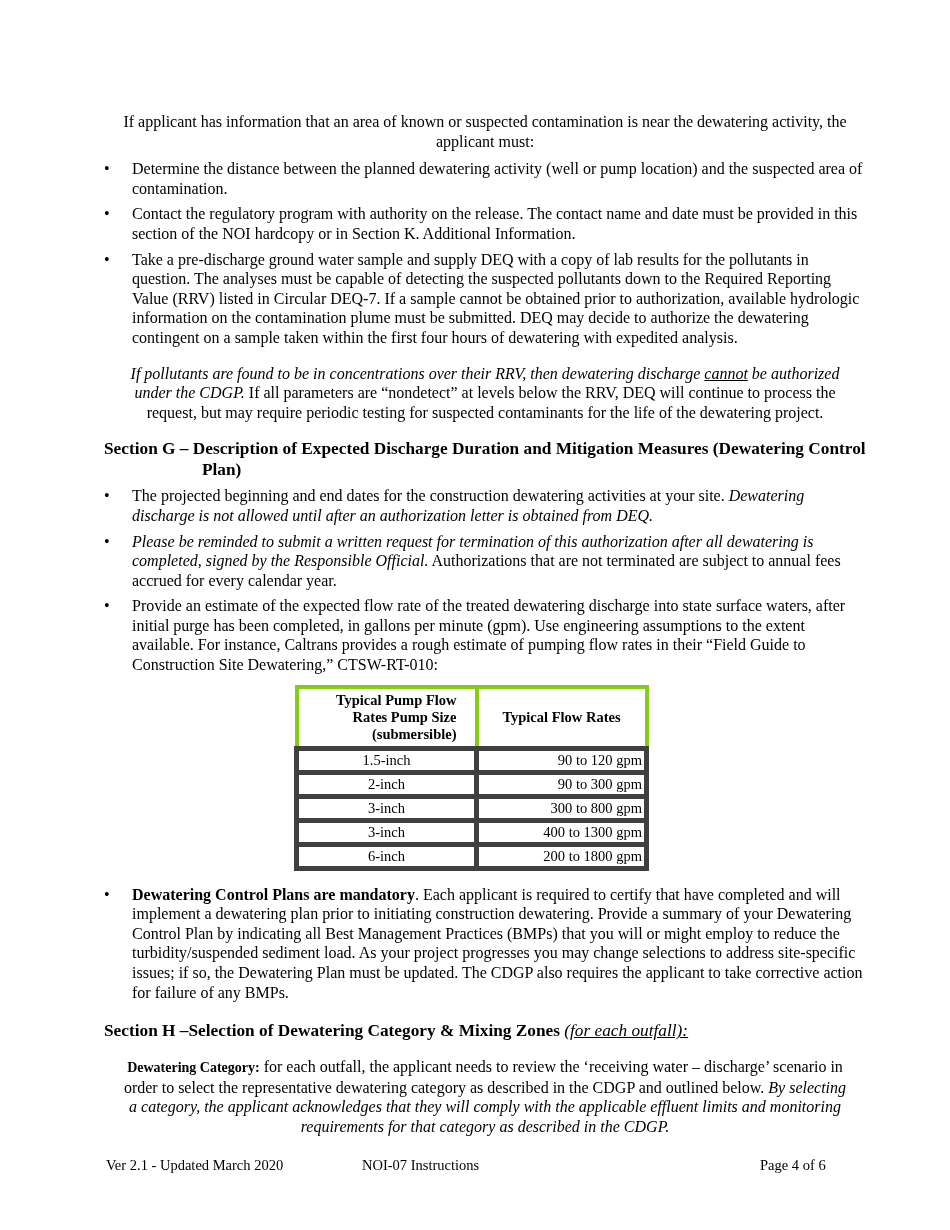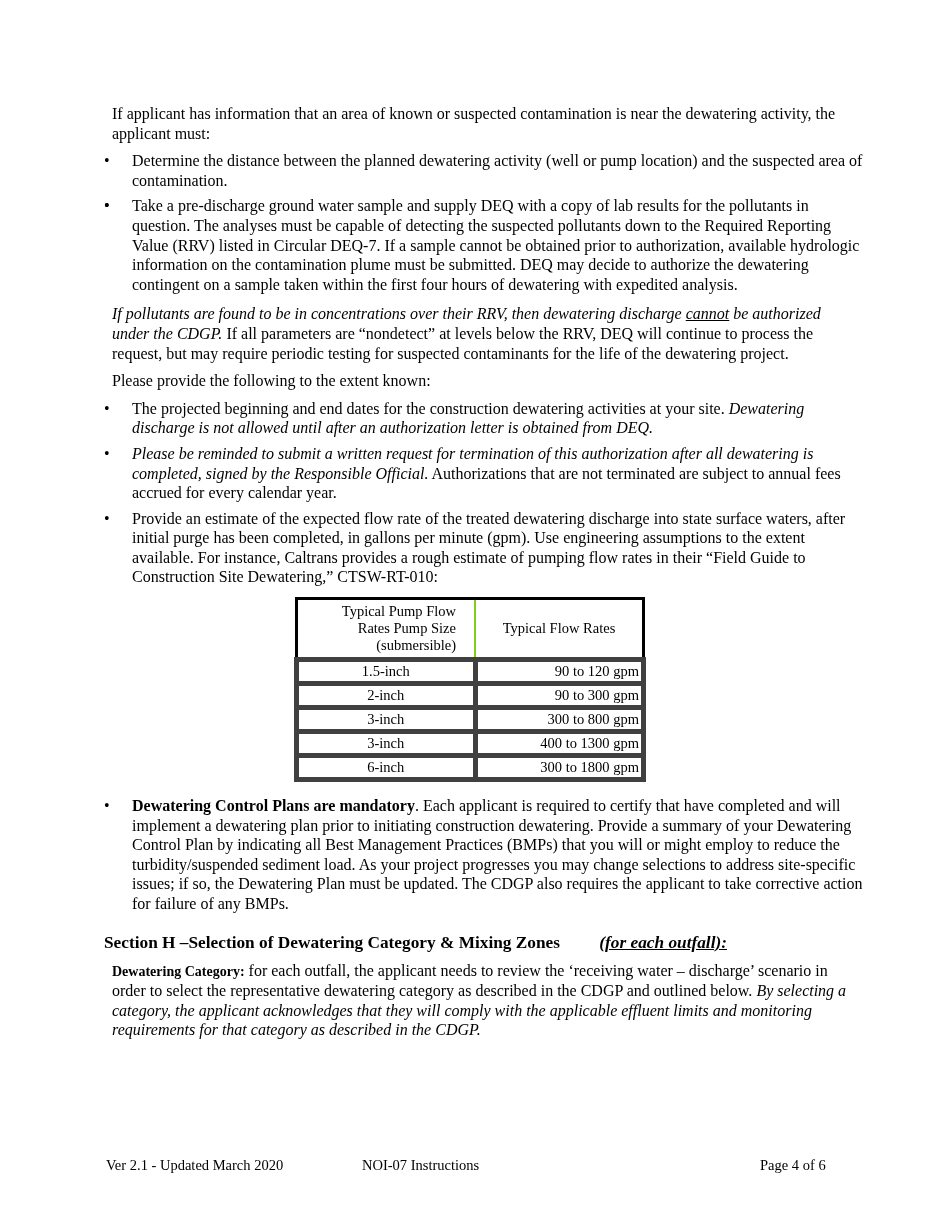--- a/index.html
+++ b/index.html
@@ -1,41 +1,41 @@
 <!DOCTYPE html>
 <html><head>
 <meta charset="utf-8">
 <style>
   html, body { margin: 0; padding: 0; background: #ffffff; }
   body {
     width: 950px; height: 1230px; position: relative; overflow: hidden;
     font-family: "Liberation Serif", serif; color: #000; font-size: 16px;
   }
   .page { position: absolute; left: 104px; top: 96px; width: 762px; line-height: 19.6px; }
-  p { margin: 8px; }
+  p { margin: 16px; text-align: center; }
   .para { margin-bottom: 8px; }
   ul.bullets { list-style: none; margin: 0 0 10px 0; padding: 0; }
   ul.bullets li { position: relative; padding-left: 28px; margin-bottom: 6px; }
   ul.bullets li .dot {
     position: absolute; left: 0; top: 0; width: 14px; text-align: left;
   }
   h2 {
     font-size: 17.3px; font-weight: bold; margin: 16px 0 6px 0; line-height: 21px;
     padding-left: 98px; text-indent: -98px;
   }
   .i { font-style: italic; }
   .u { text-decoration: underline; }
   .b { font-weight: bold; }
   .big { font-size: 14px; }
   .table-wrap { display: flex; justify-content: flex-start; margin: 6px 0 14px 190px; }
   table.rates {
     border-collapse: collapse; border: 3px solid #000; font-size: 14.5px; line-height: 17px;
   }
   table.rates th {
-    font-weight: normal; border: 2px solid #84cc16; padding: 3px 8px; text-align: center; vertical-align: middle; margin-top: 16px;
+    font-weight: bold; border: 4px solid #84cc16; padding: 3px 8px; text-align: center; vertical-align: middle; margin-top: 16px;
   }
   table.rates thead tr { border-bottom: 3px solid #000; }
   table.rates th.c1 { width: 150px; text-align: right; padding-right: 18px; }
   table.rates th.c2 { width: 150px; }
   table.rates td { border: 5px solid #404040; padding: 1px 6px; }
   table.rates td.size { text-align: center; }
   table.rates td.rate { text-align: right; padding-right: 2px; }
   .footer {
     position: absolute; top: 1157px; left: 90px; width: 740px; font-size: 14.5px;
   }
@@ -48,33 +48,34 @@
 
   <p class="para">If applicant has information that an area of known or suspected contamination is near the dewatering activity, the applicant must:</p>
 
   <ul class="bullets">
     <li>
       <span class="dot">•</span>
       <span>Determine the distance between the planned dewatering activity (well or pump location) and the suspected area of contamination.</span>
     </li>
     <li>
       <span class="dot">•</span>
+      <span>Contact the regulatory program with authority on the release. The contact name and date must be provided in this section of the NOI hardcopy or in Section K. Additional Information.</span>
     </li>
     <li>
       <span class="dot">•</span>
       <span>Take a pre-discharge ground water sample and supply DEQ with a copy of lab results for the pollutants in question. The analyses must be capable of detecting the suspected pollutants down to the Required Reporting Value (RRV) listed in Circular DEQ-7. If a sample cannot be obtained prior to authorization, available hydrologic information on the contamination plume must be submitted. DEQ may decide to authorize the dewatering contingent on a sample taken within the first four hours of dewatering with expedited analysis.</span>
     </li>
   </ul>
 
   <p class="para">
     <span class="i">If pollutants are found to be in concentrations over their RRV, then dewatering discharge </span><span class="i u">cannot</span><span class="i"> be authorized under the CDGP.</span><span> If all parameters are “nondetect” at levels below the RRV, DEQ will continue to process the request, but may require periodic testing for suspected contaminants for the life of the dewatering project.</span>
   </p>
 
+  <h2>Section G – Description of Expected Discharge Duration and Mitigation Measures (Dewatering Control Plan)</h2>
 
-  <p class="para">Please provide the following to the extent known:</p>
 
   <ul class="bullets">
     <li>
       <span class="dot">•</span>
       <span>The projected beginning and end dates for the construction dewatering activities at your site. </span><span class="i">Dewatering discharge is not allowed until after an authorization letter is obtained from DEQ.</span>
     </li>
     <li>
       <span class="dot">•</span>
       <span class="i">Please be reminded to submit a written request for termination of this authorization after all dewatering is completed, signed by the Responsible Official.</span><span> Authorizations that are not terminated are subject to annual fees accrued for every calendar year.</span>
     </li>
@@ -104,35 +105,35 @@
         <tr>
           <td class="size">3-inch</td>
           <td class="rate">300 to 800 gpm</td>
         </tr>
         <tr>
           <td class="size">3-inch</td>
           <td class="rate">400 to 1300 gpm</td>
         </tr>
         <tr>
           <td class="size">6-inch</td>
-          <td class="rate">300 to 1800 gpm</td>
+          <td class="rate">200 to 1800 gpm</td>
         </tr>
       </tbody>
     </table>
   </div>
 
   <ul class="bullets">
     <li>
       <span class="dot">•</span>
       <span class="b">Dewatering Control Plans are mandatory</span><span>. Each applicant is required to certify that have completed and will implement a dewatering plan prior to initiating construction dewatering. Provide a summary of your Dewatering Control Plan by indicating all Best Management Practices (BMPs) that you will or might employ to reduce the turbidity/suspended sediment load. As your project progresses you may change selections to address site-specific issues; if so, the Dewatering Plan must be updated. The CDGP also requires the applicant to take corrective action for failure of any BMPs.</span>
     </li>
   </ul>
 
   <h2 style="padding-left:0;text-indent:0;margin-top:18px;">
-    <span>Section H –Selection of Dewatering Category &amp; Mixing Zones </span><span class="i u" style="font-weight:bold;margin-left:35px;">(for each outfall):</span>
+    <span>Section H –Selection of Dewatering Category &amp; Mixing Zones </span><span class="i u" style="font-weight:normal;">(for each outfall):</span>
   </h2>
 
   <p class="para">
     <span class="b big">Dewatering Category:</span><span> for each outfall, the applicant needs to review the ‘receiving water – discharge’ scenario in order to select the representative dewatering category as described in the CDGP and outlined below. </span><span class="i">By selecting a category, the applicant acknowledges that they will comply with the applicable effluent limits and monitoring requirements for that category as described in the CDGP.</span>
   </p>
 </div>
 
 <div class="footer">
   <span style="left:16px;">Ver 2.1 - Updated March 2020</span>
   <span style="left:272px;">NOI-07 Instructions</span>

